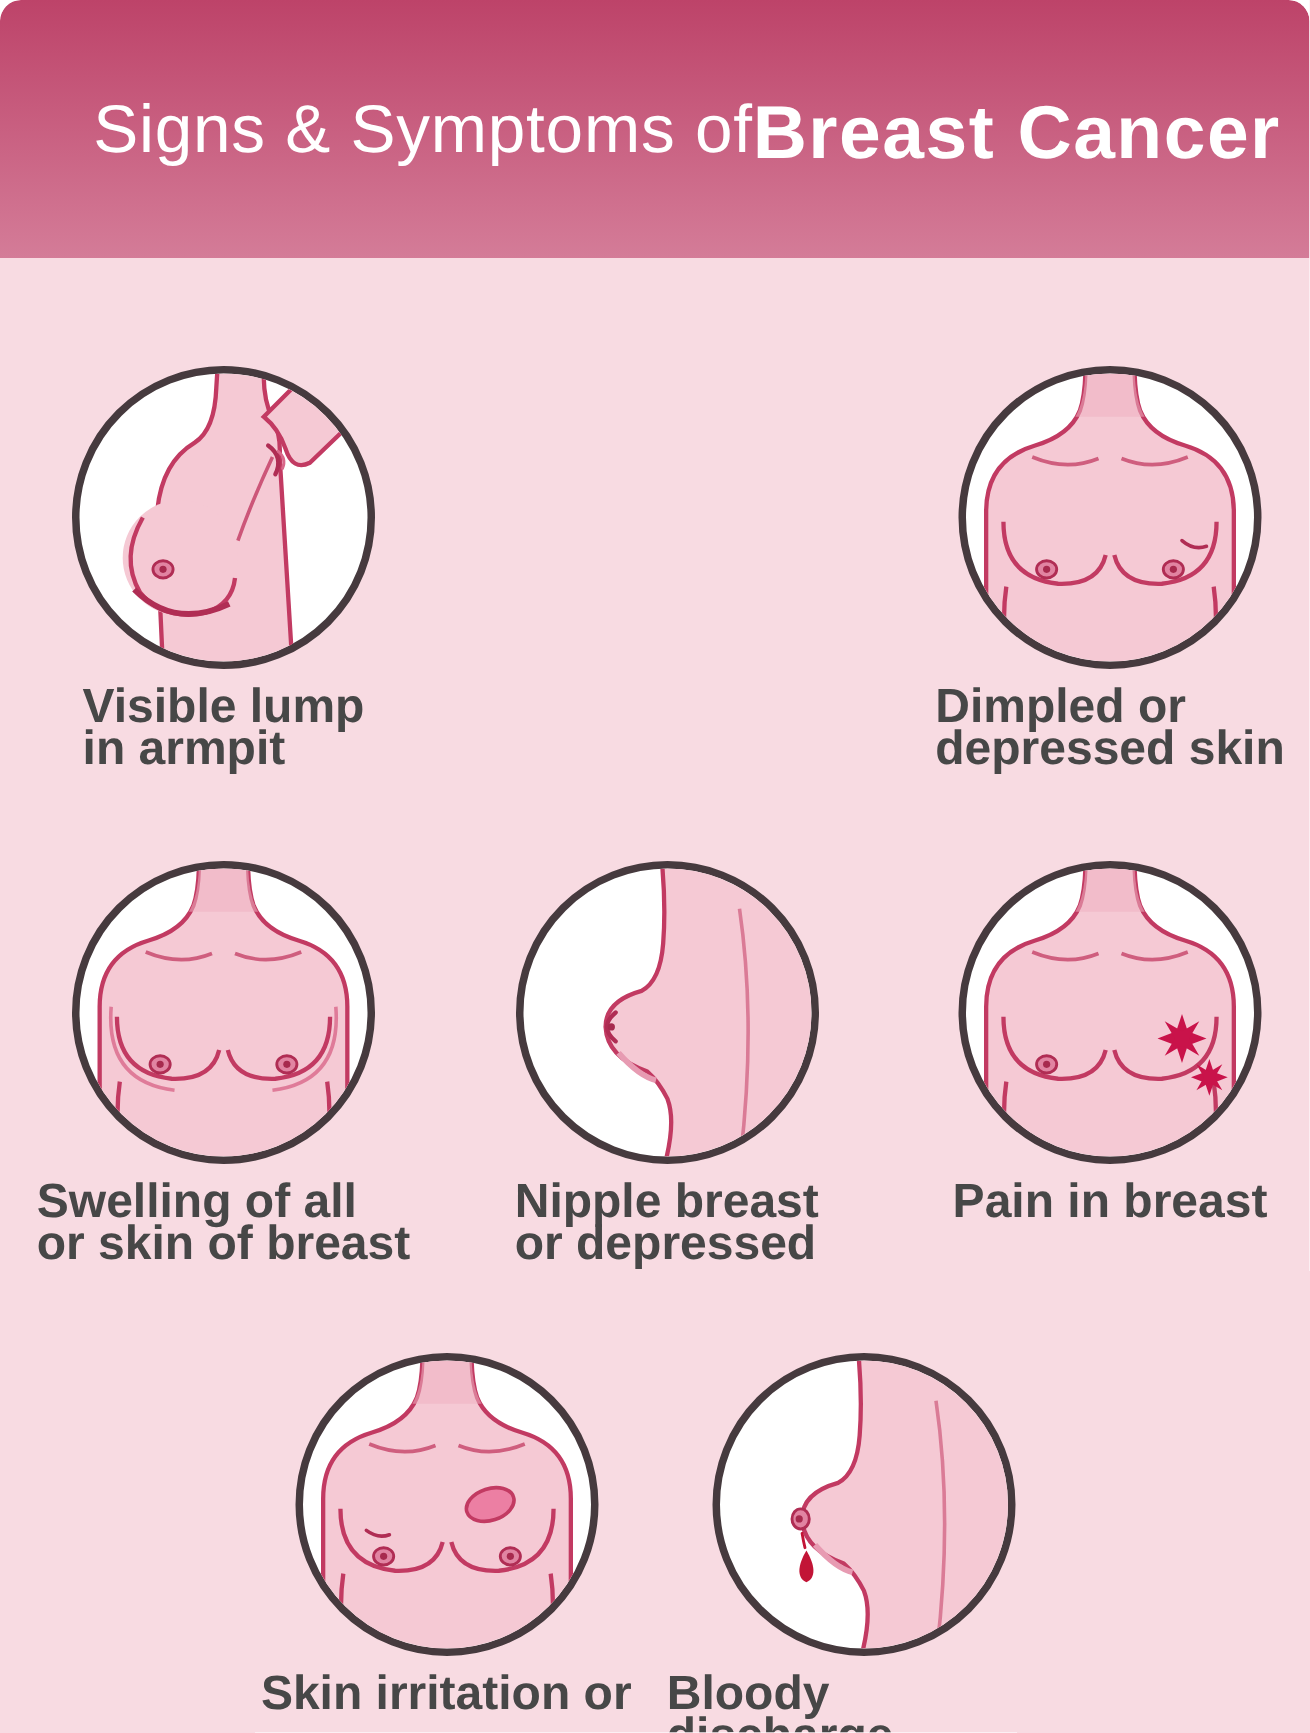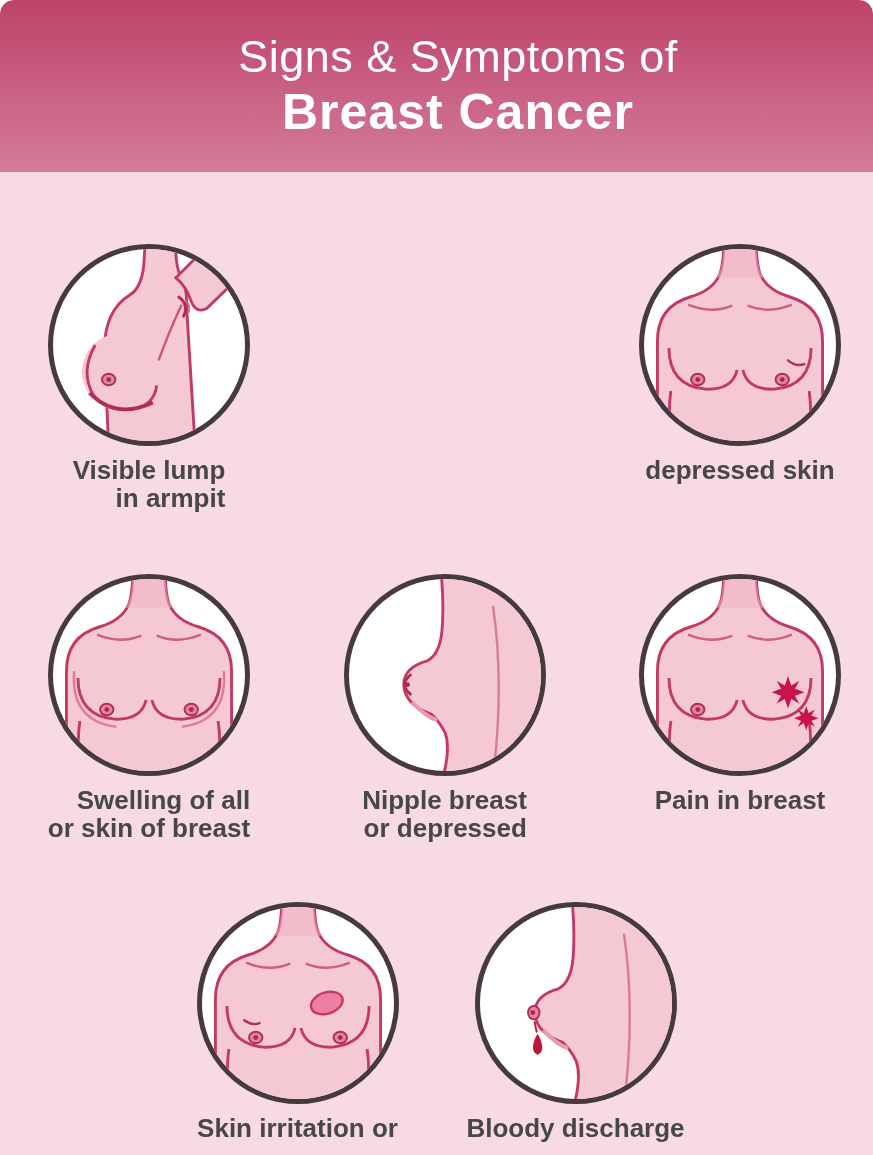--- a/index.html
+++ b/index.html
@@ -4,42 +4,42 @@
 <style>
   html,body{margin:0;padding:0;background:#fff;}
   .page{
     position:relative;width:873px;height:1155px;overflow:hidden;
     background:#f8dbe2;font-family:"Liberation Sans",sans-serif;
     border-radius:14px 14px 0 0;
   }
   .banner{
     height:172px;
     background:linear-gradient(180deg,#bd4369 0%,#d47c98 100%);
-    display:flex;flex-direction:column;align-items:center;justify-content:center;
+    display:flex;flex-direction:row;align-items:center;justify-content:center;
     color:#fff;border-radius:14px 14px 0 0;padding-left:43px;
   }
   .t1{font-size:45px;font-weight:400;letter-spacing:.5px;line-height:1.1;}
   .t2{font-size:50px;font-weight:700;letter-spacing:1px;line-height:1.1;margin-top:4px;}
 
   .row{display:flex;}
   .row-3col{justify-content:space-between;padding:0 2px 0 18px;}
   .row-2col{justify-content:center;gap:16px;}
   .r1{margin-top:72px;}
   .r2{margin-top:62px;}
   .r3{margin-top:60px;}
 
   .card{display:flex;flex-direction:column;align-items:center;width:262px;margin:0;}
   .circle{
     width:192px;height:192px;border-radius:50%;
     background:#fff;border:5px solid #463a3e;overflow:hidden;
   }
   .circle svg{width:100%;height:100%;display:block;}
   .label{
-    margin-top:10px;text-align:right;
-    font-size:26px;font-weight:700;color:#474747;line-height:28px;
+    margin-top:10px;text-align:left;
+    font-size:32px;font-weight:700;color:#474747;line-height:28px;
   }
 </style>
 </head>
 <body>
 
 <div class="page">
 
   <header class="banner">
     <div class="t1">Signs &amp; Symptoms of</div>
     <div class="t2">Breast Cancer</div>
@@ -83,20 +83,21 @@
             <path d="M150,116 q8,7 17,4" fill="none" stroke="#b02d54" stroke-width="2.5" stroke-linecap="round"></path>
             <ellipse cx="56" cy="136" rx="7" ry="6" fill="#e184a2" stroke="#b02d54" stroke-width="2"></ellipse>
             <circle cx="56" cy="136" r="2.5" fill="#a72a4e"></circle>
             <ellipse cx="144" cy="136" rx="7" ry="6" fill="#e184a2" stroke="#b02d54" stroke-width="2"></ellipse>
             <circle cx="144" cy="136" r="2.5" fill="#a72a4e"></circle>
             <path d="M28,148 Q24,175 30,203" fill="none" stroke="#c23a62" stroke-width="3"></path>
             <path d="M172,148 Q176,175 170,203" fill="none" stroke="#c23a62" stroke-width="3"></path>
           </svg>
         </div>
         <figcaption class="label">
+          <div>Dimpled or</div>
           <div>depressed skin</div>
         </figcaption>
       </figure>
 
     </section>
 
     <section class="row row-3col r2">
 
       <figure class="card">
         <div class="circle">

